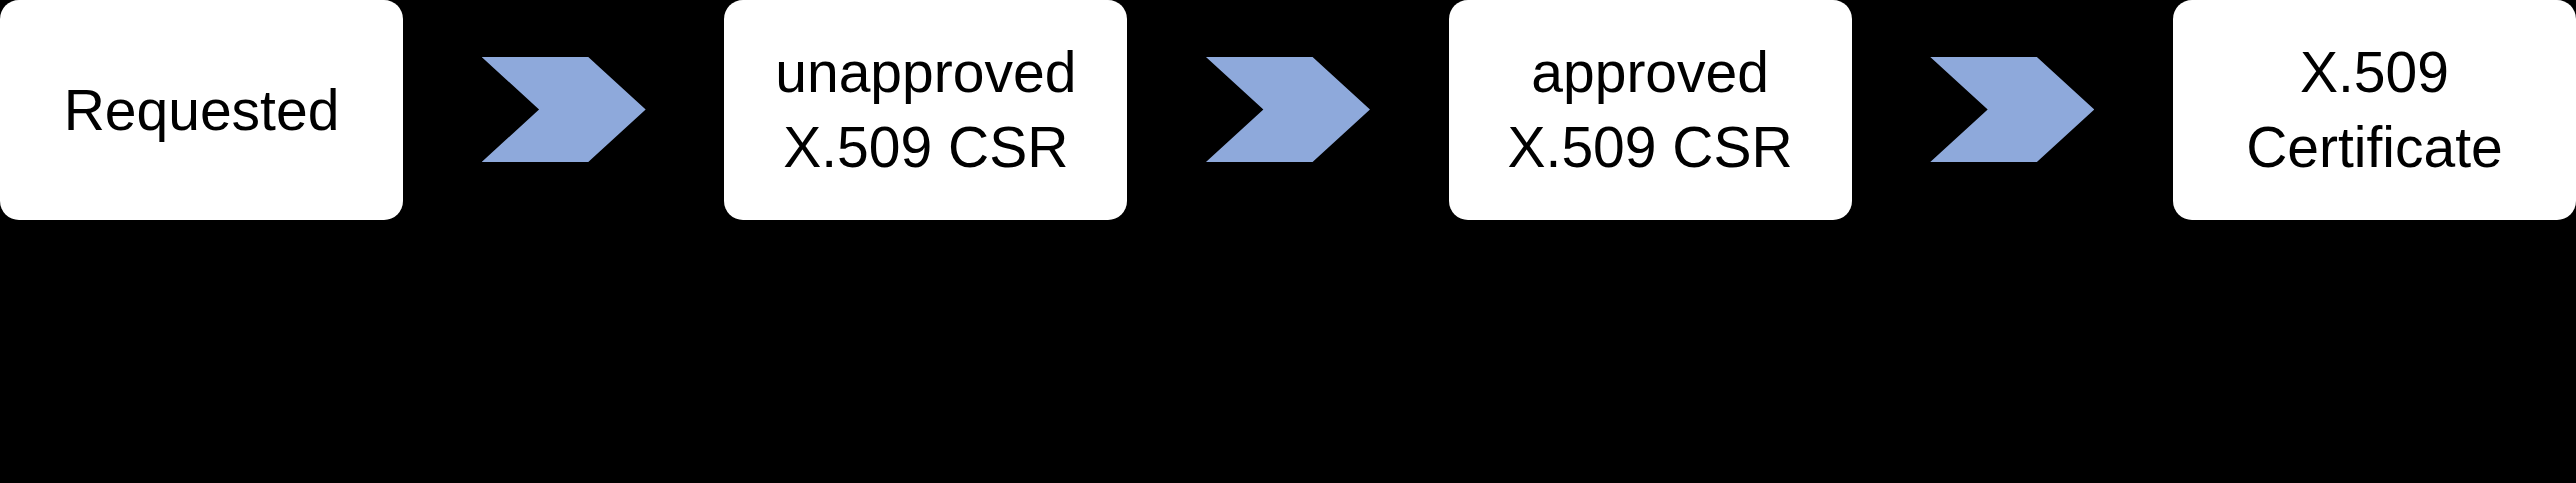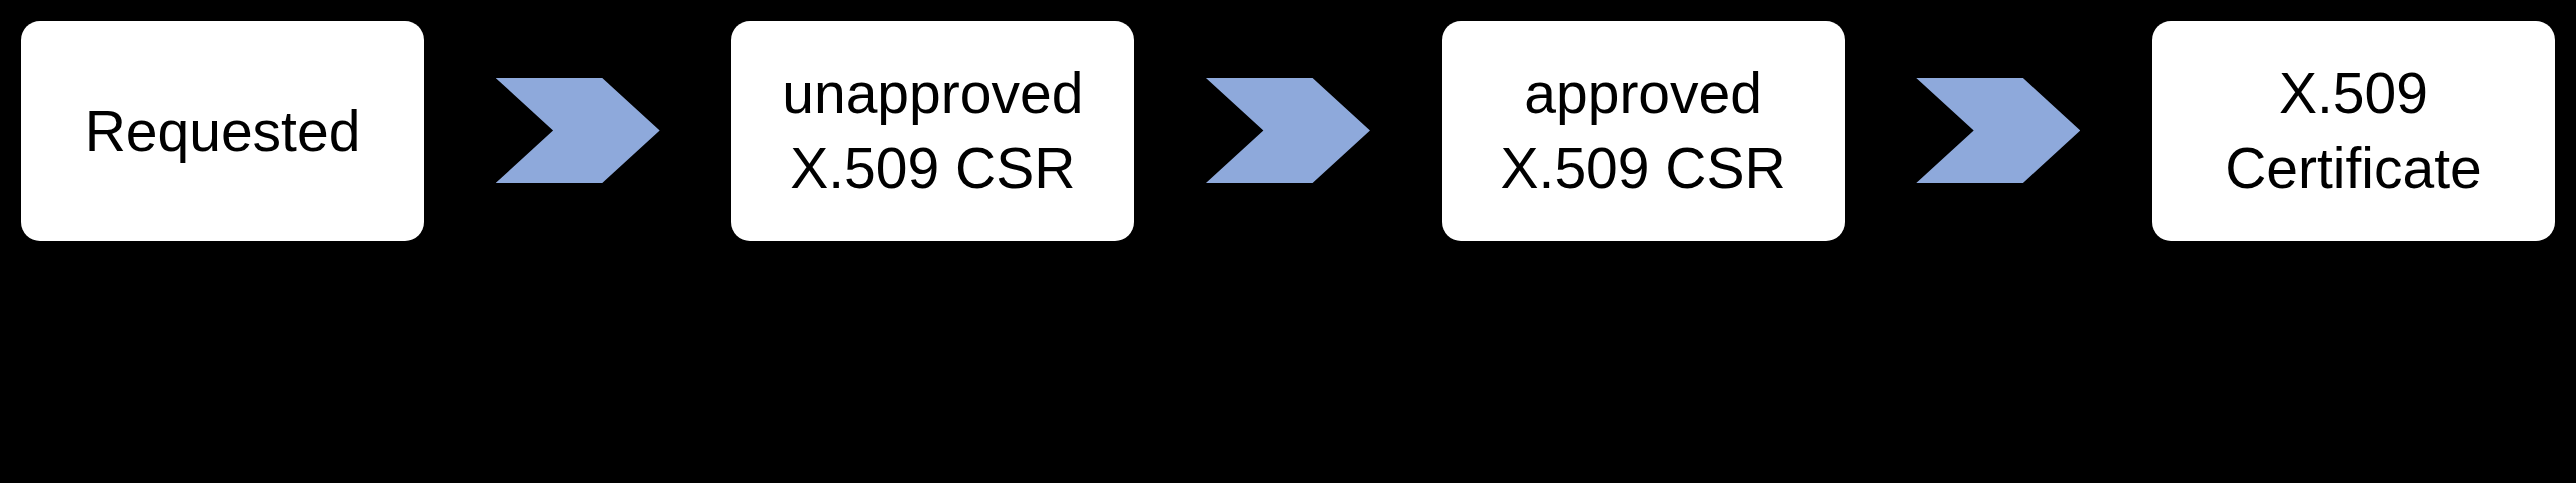--- a/index.html
+++ b/index.html
@@ -16,21 +16,21 @@
     width: 2576px;
     height: 484px;
     background: var(--background, #000000);
   }
   .flow-row {
     box-sizing: border-box;
     width: 100%;
     display: flex;
     justify-content: space-between;
     align-items: flex-start;
-    padding: 21px;
+    padding: 0;
   }
   .node {
     box-sizing: border-box;
     width: 403px;
     height: 220px;
     background: var(--node_fill, #ffffff);
     color: var(--node_text, #000000);
     border-radius: 19px;
     display: flex;
     flex-direction: column;

